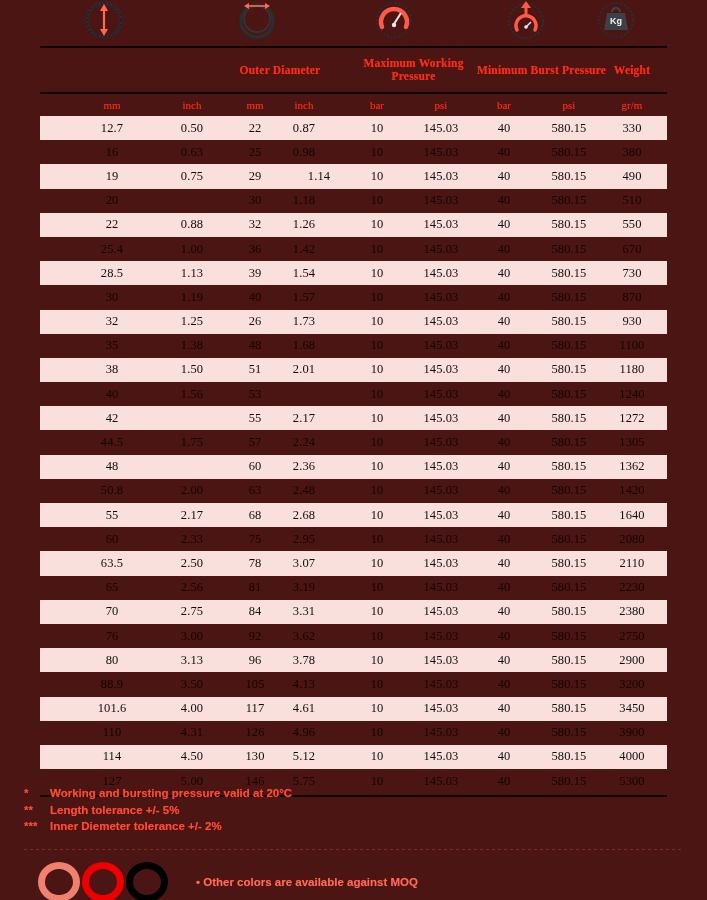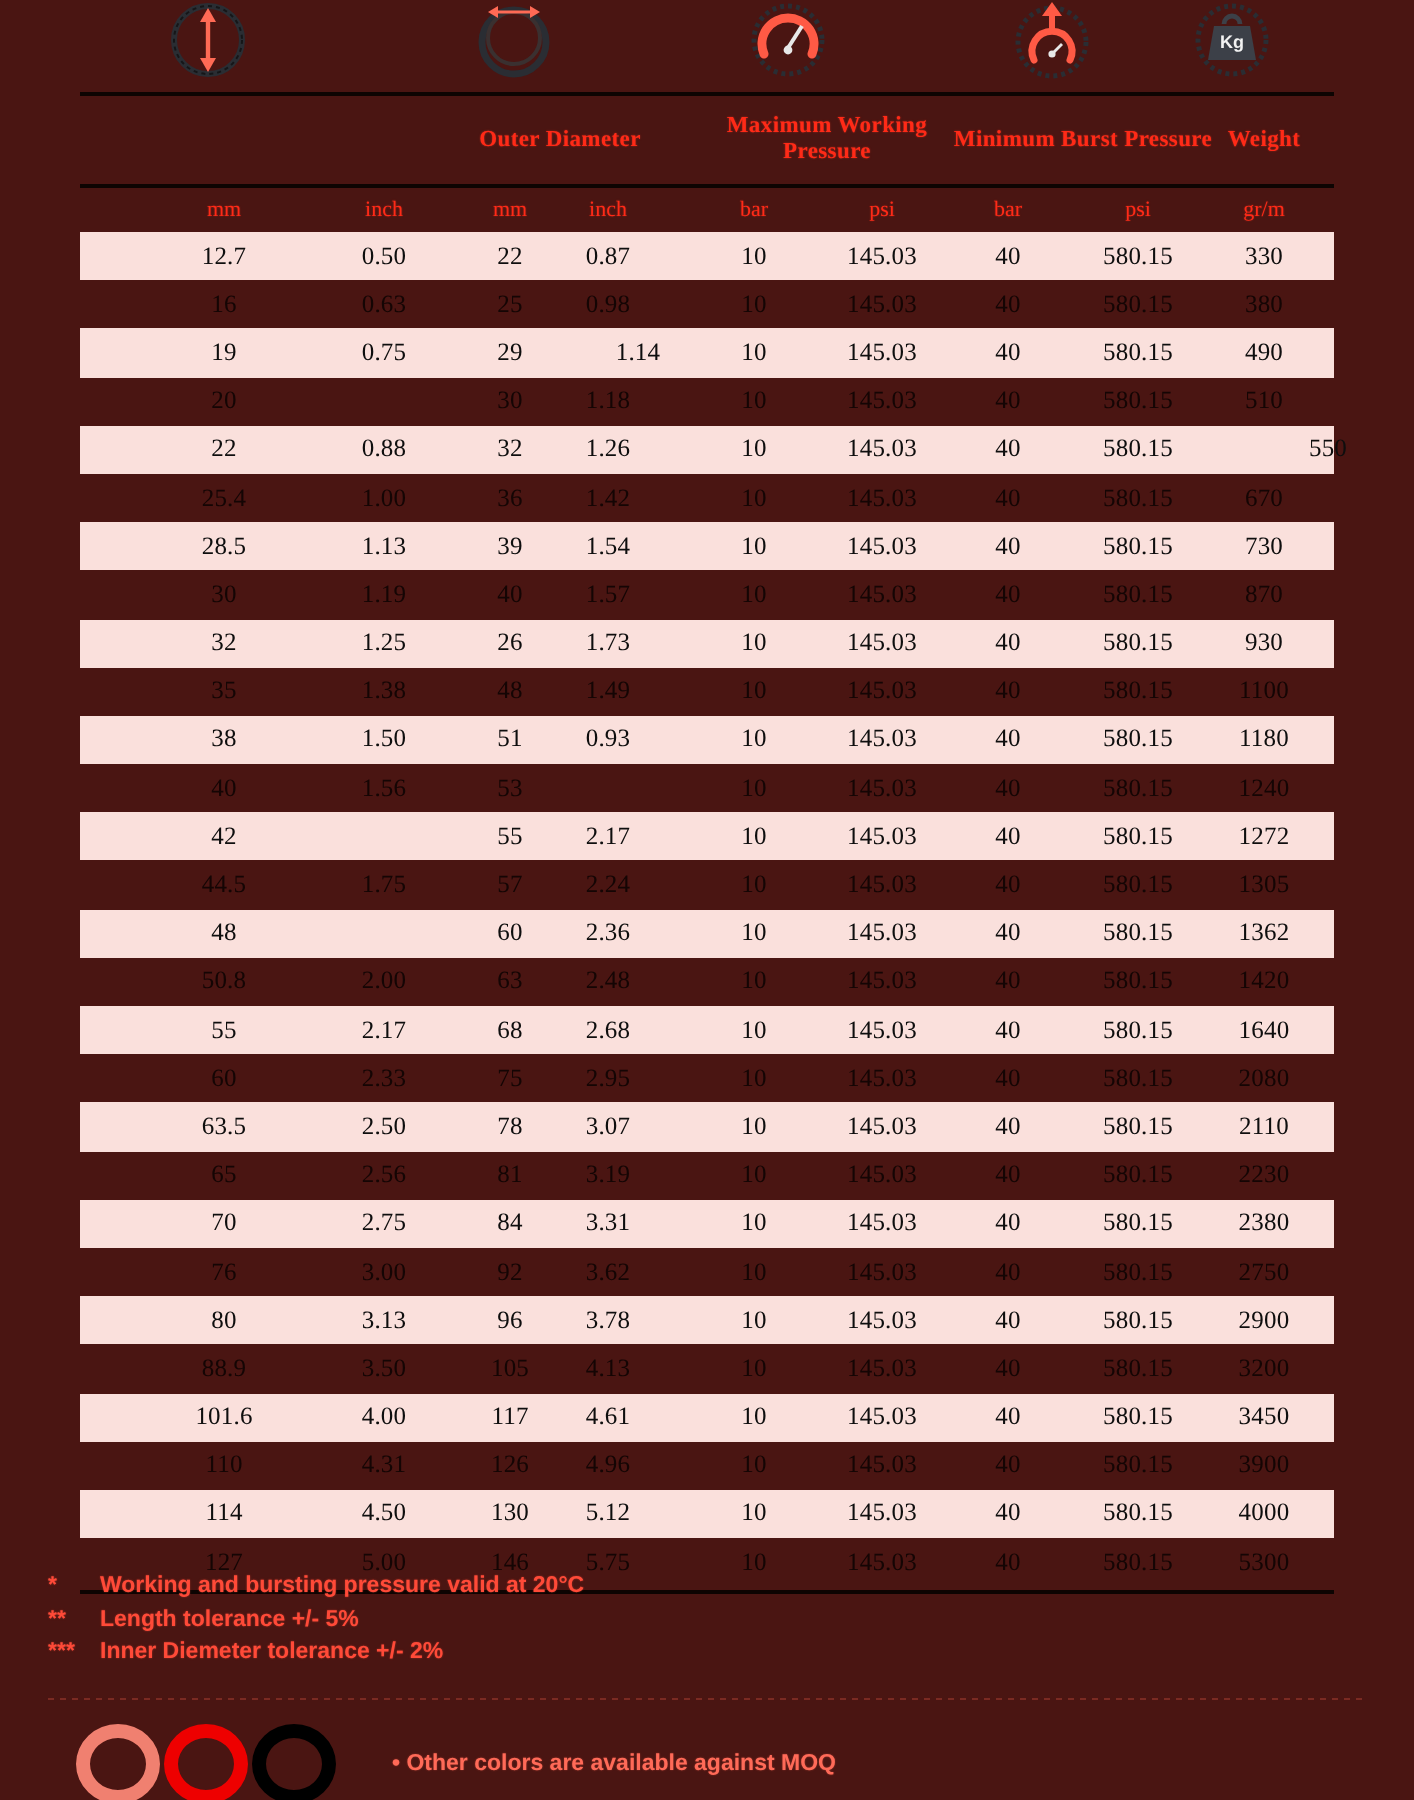--- a/index.html
+++ b/index.html
@@ -283,21 +283,21 @@
         </div>
         <div class="trow light">
           <div class="cell" style="left: 27px; width: 90px;">22</div>
           <div class="cell" style="left: 112px; width: 80px;">0.88</div>
           <div class="cell" style="left: 179px; width: 72px;">32</div>
           <div class="cell" style="left: 227px; width: 74px;">1.26</div>
           <div class="cell" style="left: 306px; width: 62px;">10</div>
           <div class="cell" style="left: 361px; width: 80px;">145.03</div>
           <div class="cell" style="left: 434px; width: 60px;">40</div>
           <div class="cell" style="left: 489px; width: 80px;">580.15</div>
-          <div class="cell" style="left: 589px; width: 70px;">550</div>
+          <div class="cell" style="left: 557px; width: 70px;">550</div>
         </div>
         <div class="trow dark">
           <div class="cell" style="left: 27px; width: 90px;">25.4</div>
           <div class="cell" style="left: 112px; width: 80px;">1.00</div>
           <div class="cell" style="left: 179px; width: 72px;">36</div>
           <div class="cell" style="left: 227px; width: 74px;">1.42</div>
           <div class="cell" style="left: 306px; width: 62px;">10</div>
           <div class="cell" style="left: 361px; width: 80px;">145.03</div>
           <div class="cell" style="left: 434px; width: 60px;">40</div>
           <div class="cell" style="left: 489px; width: 80px;">580.15</div>
@@ -333,32 +333,32 @@
           <div class="cell" style="left: 306px; width: 62px;">10</div>
           <div class="cell" style="left: 361px; width: 80px;">145.03</div>
           <div class="cell" style="left: 434px; width: 60px;">40</div>
           <div class="cell" style="left: 489px; width: 80px;">580.15</div>
           <div class="cell" style="left: 557px; width: 70px;">930</div>
         </div>
         <div class="trow dark">
           <div class="cell" style="left: 27px; width: 90px;">35</div>
           <div class="cell" style="left: 112px; width: 80px;">1.38</div>
           <div class="cell" style="left: 179px; width: 72px;">48</div>
-          <div class="cell" style="left: 227px; width: 74px;">1.49</div>
+          <div class="cell" style="left: 227px; width: 74px;">1.68</div>
           <div class="cell" style="left: 306px; width: 62px;">10</div>
           <div class="cell" style="left: 361px; width: 80px;">145.03</div>
           <div class="cell" style="left: 434px; width: 60px;">40</div>
           <div class="cell" style="left: 489px; width: 80px;">580.15</div>
           <div class="cell" style="left: 557px; width: 70px;">1100</div>
         </div>
         <div class="trow light">
           <div class="cell" style="left: 27px; width: 90px;">38</div>
           <div class="cell" style="left: 112px; width: 80px;">1.50</div>
           <div class="cell" style="left: 179px; width: 72px;">51</div>
-          <div class="cell" style="left: 227px; width: 74px;">0.93</div>
+          <div class="cell" style="left: 227px; width: 74px;">2.01</div>
           <div class="cell" style="left: 306px; width: 62px;">10</div>
           <div class="cell" style="left: 361px; width: 80px;">145.03</div>
           <div class="cell" style="left: 434px; width: 60px;">40</div>
           <div class="cell" style="left: 489px; width: 80px;">580.15</div>
           <div class="cell" style="left: 557px; width: 70px;">1180</div>
         </div>
         <div class="trow dark">
           <div class="cell" style="left: 27px; width: 90px;">40</div>
           <div class="cell" style="left: 112px; width: 80px;">1.56</div>
           <div class="cell" style="left: 179px; width: 72px;">53</div>

